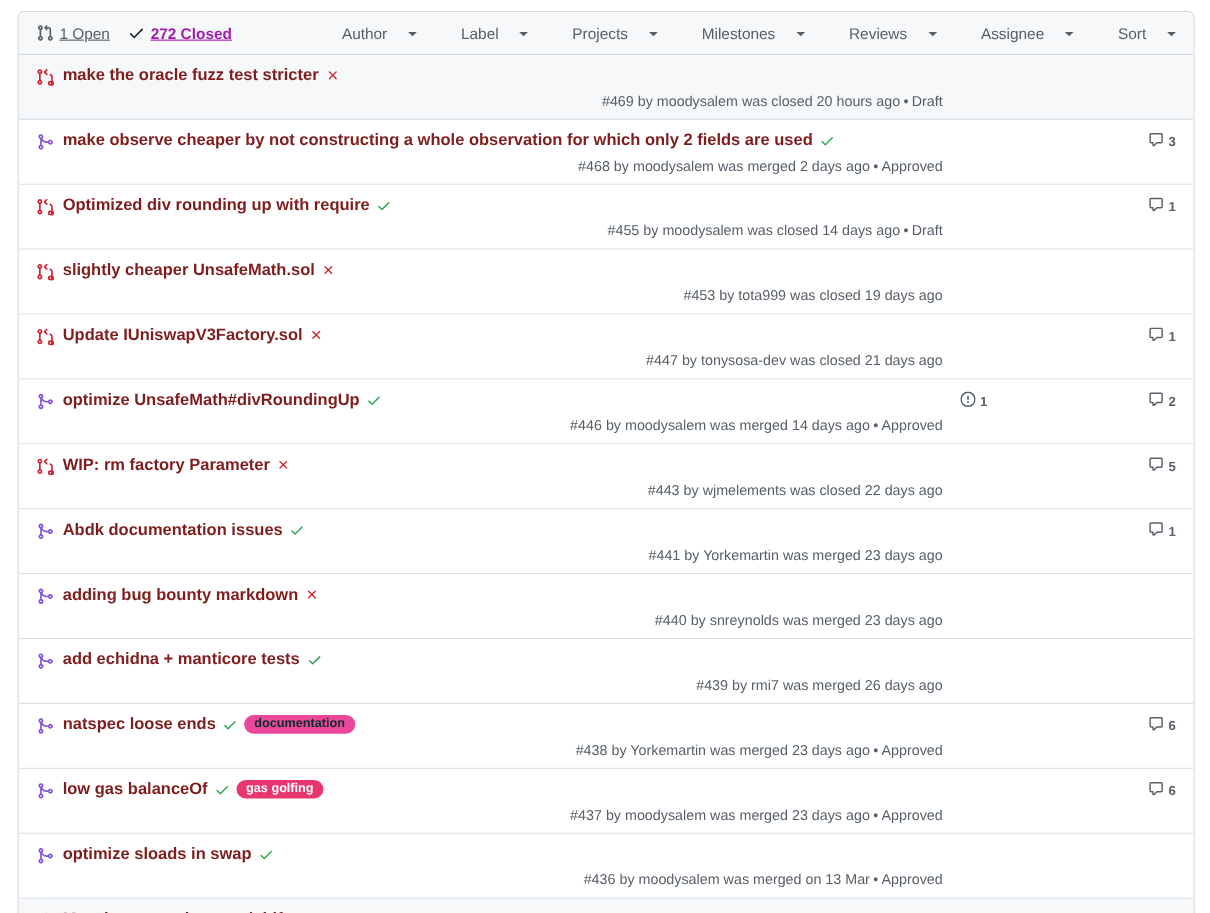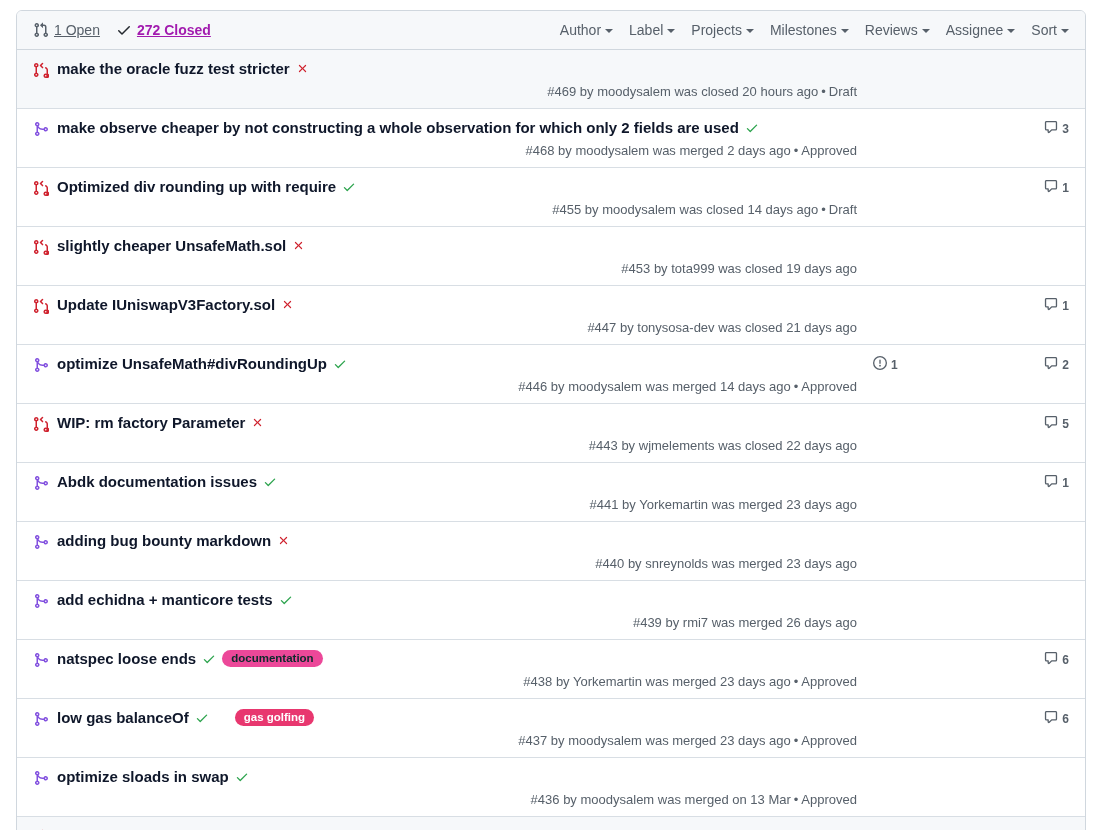--- a/index.html
+++ b/index.html
@@ -54,29 +54,30 @@
   .state-item svg { display:block; }
 
   .table-filters {
     display: flex;
     align-items: center;
     gap: 16px;
   }
   .filter-btn {
     display: inline-flex;
     align-items: center;
-    gap: 4px;
+    gap: 19px;
     font-size: 14px;
     color: #57606a;
     cursor: pointer;
     background: none;
     border: none;
     font-family: inherit;
     padding: 2px 0;
     white-space: nowrap;
+    margin-left: 24px;
   }
   .caret {
     display: inline-block;
     width: 0; height: 0;
     border-style: solid;
     border-width: 4px 4px 0 4px;
     border-color: #57606a transparent transparent transparent;
     position: relative;
     top: 1px;
   }
@@ -108,21 +109,21 @@
   .row-title-line {
     display: flex;
     align-items: center;
     flex-wrap: wrap;
     gap: 6px;
     line-height: 21px;
   }
   .pr-title {
     font-size: 15px;
     font-weight: 600;
-    color: #0f172a;
+    color: #7f1d1d;
     text-decoration: none;
     cursor: pointer;
   }
   .status-mark { display:inline-flex; align-items:center; line-height:0; }
 
   .label-chip {
     display: inline-block;
     font-size: 11.5px;
     font-weight: 600;
     line-height: 17px;
@@ -505,21 +506,21 @@
             <path d="M5.45 5.154A4.25 4.25 0 009.25 7.5h1.378a2.251 2.251 0 110 1.5H9.25A5.734 5.734 0 015 7.123v3.505a2.25 2.25 0 11-1.5 0V5.372a2.25 2.25 0 111.95-.218zM4.25 13.5a.75.75 0 100-1.5.75.75 0 000 1.5zm8.5-4.5a.75.75 0 100-1.5.75.75 0 000 1.5zM5 3.25a.75.75 0 10-1.5 0 .75.75 0 001.5 0z"></path>
           </svg></div>
         <div class="row-main">
           <div class="row-title-line">
             <a class="pr-title">low gas balanceOf</a>
             <span class="status-mark">
               <svg width="14" height="14" viewBox="0 0 16 16" fill="#2da44e">
                 <path d="M13.78 4.22a.75.75 0 010 1.06l-7.25 7.25a.75.75 0 01-1.06 0L2.22 9.28a.75.75 0 011.06-1.06L6 10.94l6.72-6.72a.75.75 0 011.06 0z"></path>
               </svg>
             </span>
-            <span class="label-chip" style="background: rgb(232, 55, 111); color: rgb(255, 255, 255); margin-left: 20px;">gas golfing</span>
+            <span class="label-chip" style="background: rgb(232, 55, 111); color: rgb(255, 255, 255);">gas golfing</span>
           </div>
           <div class="pr-meta"><span>#437</span> <span>by</span> <span>moodysalem</span> <span>was merged 23 days ago</span><span class="sep">•</span><span>Approved</span></div>
         </div>
         <div class="row-right">
           <div style="width: 140px; display: flex; justify-content: flex-start;"></div>
           <div style="width: 40px; display: flex; justify-content: flex-end;">
             <a class="count-chip">
               <span><svg width="14" height="14" viewBox="0 0 16 16" fill="#57606a">
                   <path d="M2.75 2.5a.25.25 0 00-.25.25v7.5c0 .138.112.25.25.25h2a.75.75 0 01.75.75v2.19l2.72-2.72a.75.75 0 01.53-.22h4.5a.25.25 0 00.25-.25v-7.5a.25.25 0 00-.25-.25H2.75zM1 2.75C1 1.784 1.784 1 2.75 1h10.5c.966 0 1.75.784 1.75 1.75v7.5A1.75 1.75 0 0113.25 12H9.06l-2.573 2.573A1.458 1.458 0 014 13.543V12H2.75A1.75 1.75 0 011 10.25v-7.5z"></path>
                 </svg></span>

